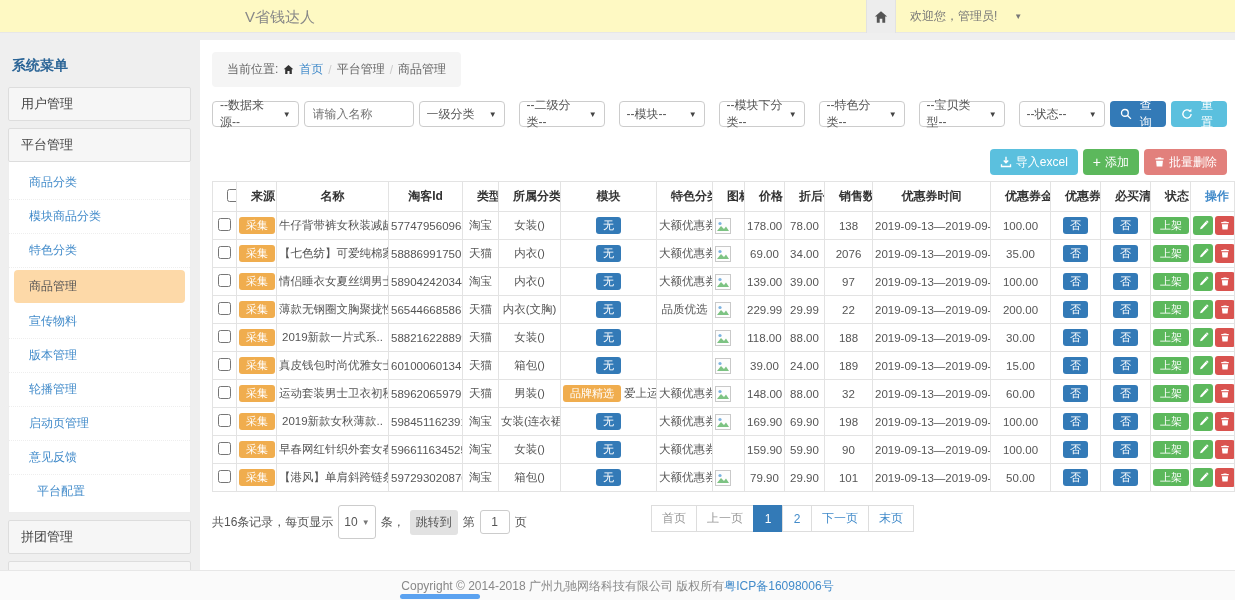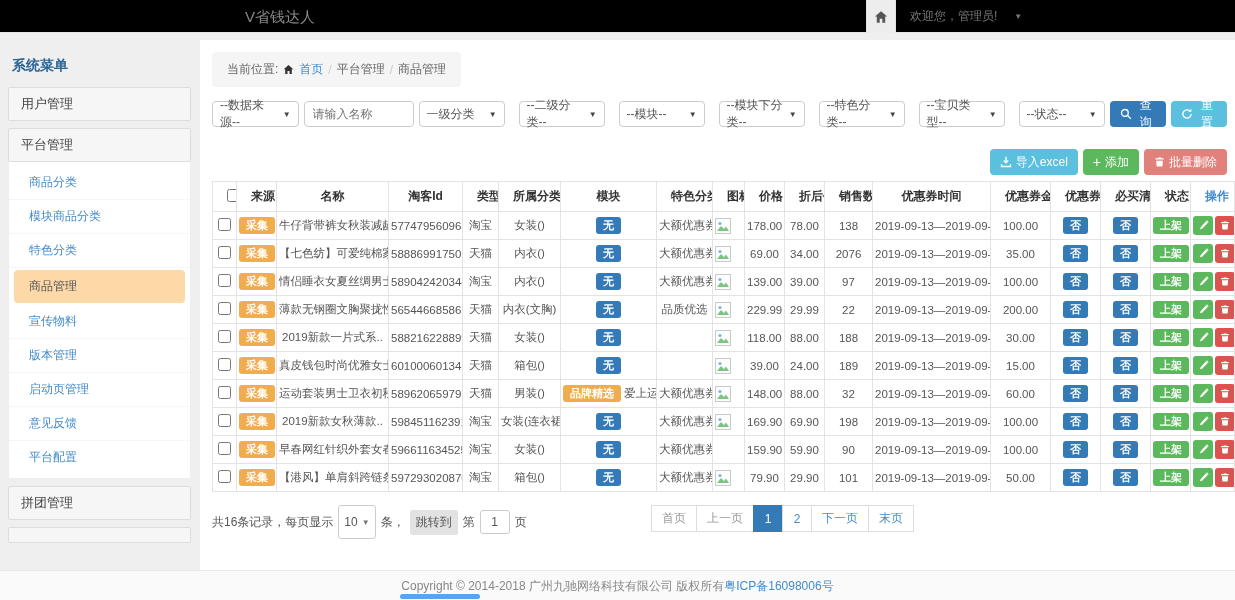--- a/index.html
+++ b/index.html
@@ -3,37 +3,37 @@
 <meta charset="utf-8">
 <style>
   * { box-sizing: border-box; margin: 0; padding: 0; }
   html,body { width:1235px; height:600px; }
   body {
     font-family: "Liberation Sans", "DejaVu Sans", sans-serif;
     background:#efefef; color:#555; position:relative; overflow:hidden;
     font-size:12px;
   }
   
-  .topbar { position:absolute; top:0; left:0; right:0; height:33px; background:#000000;
+  .topbar { position:absolute; top:0; left:0; right:0; height:33px; background:#fef9c3;
             border-bottom:1px solid #e7e7e7; }
   .brand { position:absolute; left:245px; top:0; line-height:33px; font-size:15px; color:#888; }
   .nav-right { position:absolute; left:866px; top:0; height:33px; display:flex; align-items:stretch; }
   .home-box { width:30px; display:flex; align-items:center; justify-content:center;
               background:#ededed; border-left:1px solid #e2e2e2; border-right:1px solid #e2e2e2; }
   .welcome { display:flex; align-items:center; gap:17px; padding:0 14px; color:#777; font-size:12px; cursor:pointer; }
   .caret-down { font-size:8px; color:#777; }
   
   .sidebar { position:absolute; left:8px; top:45px; width:183px; height:525px; overflow:hidden; }
   .sidebar-title { color:#2a6496; font-weight:bold; font-size:14px; padding:12px 6px 12px 4px; }
   .menu-group { background:#f6f6f6; border:1px solid #ddd; border-radius:2px; padding:7px 12px;
                 margin-bottom:7px; color:#444; font-size:13px; cursor:pointer; }
   .submenu { background:#fff; border:1px solid #eee; border-top:none; margin:-7px 0 7px 0; padding:4px 0; }
   .submenu-item { display:block; padding:8px 6px 8px 20px; color:#428bca; font-size:12px;
                   border-bottom:1px dotted #eee; cursor:pointer; }
-  .submenu-item:last-child { border-bottom:none; }
+  .submenu-item:last-child { border-bottom:none;margin-left:8px; }
   .submenu-item.active { background:#fdd9a8; border-radius:4px; margin:2px 5px; color:#555;
                          border-bottom:none; padding:8px 6px 8px 15px; }
   
   .content { position:absolute; left:200px; right:0; top:40px; bottom:30px; background:#fff;
              padding:12px 8px 0 12px; overflow:hidden; }
   .breadcrumb { display:inline-flex; align-items:center; gap:5px; background:#f5f5f5; border-radius:4px;
                 padding:9px 15px; font-size:12px; color:#666; }
   .breadcrumb .bc-link { color:#428bca; cursor:pointer; }
   .breadcrumb .sep { color:#ccc; }
   
@@ -51,21 +51,21 @@
   .btn-success { background:#5cb85c; }
   .btn-danger-soft { background:#e2807c; }
   
   .toolbar { display:flex; justify-content:flex-end; gap:5px; margin-top:22px; }
   
   table { width:100%; border-collapse:collapse; table-layout:fixed; margin-top:6px; }
   th, td { border:1px solid #e3e3e3; text-align:center; overflow:hidden; white-space:nowrap; }
   th { font-size:12px; color:#333; font-weight:bold; padding:6px 14px; }
   td { font-size:11.5px; color:#555; padding:4px 2px; height:27px; }
   th.th-ops { color:#428bca; }
-  .badge { display:inline-block; color:#fff; font-size:11px; border-radius:3px; padding:2px 7px; line-height:1.2;font-weight:bold; }
+  .badge { display:inline-block; color:#fff; font-size:11px; border-radius:3px; padding:2px 7px; line-height:1.2; }
   .badge-blue   { background:#337ab7; }
   .badge-orange { background:#f0ad4e; }
   .badge-green  { background:#5cb85c; }
   .thumb { width:16px; height:16px; vertical-align:middle; }
   .ops-btn { border:none; border-radius:3px; width:20px; height:19px; display:inline-flex;
              align-items:center; justify-content:center; cursor:pointer; padding:0; }
   .ops-edit { background:#5cb85c; }
   .ops-del  { background:#d9534f; margin-left:2px; }
   
   .pag-row { position:relative; margin-top:13px; height:30px; }
@@ -132,20 +132,23 @@
     <span>特色分类</span>
   </a>
       <a class="submenu-item active">
     <span>商品管理</span>
   </a>
       <a class="submenu-item">
     <span>宣传物料</span>
   </a>
       <a class="submenu-item">
     <span>版本管理</span>
+  </a>
+      <a class="submenu-item">
+    <span>轮播管理</span>
   </a>
       <a class="submenu-item">
     <span>启动页管理</span>
   </a>
       <a class="submenu-item">
     <span>意见反馈</span>
   </a>
       <a class="submenu-item">
     <span>平台配置</span>
   </a>

